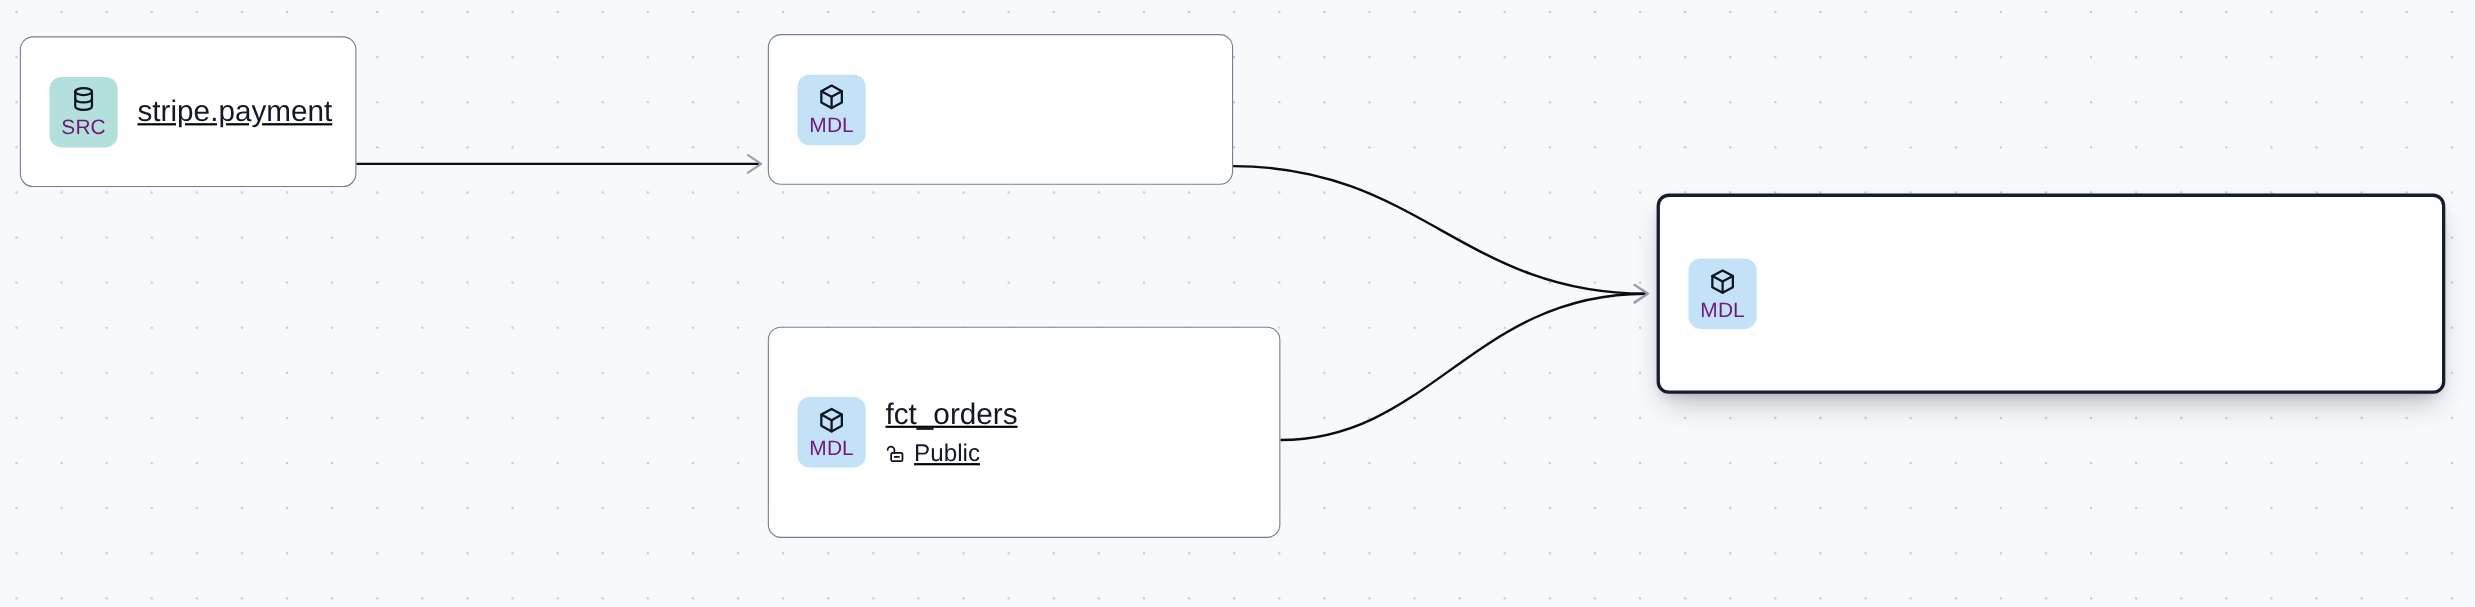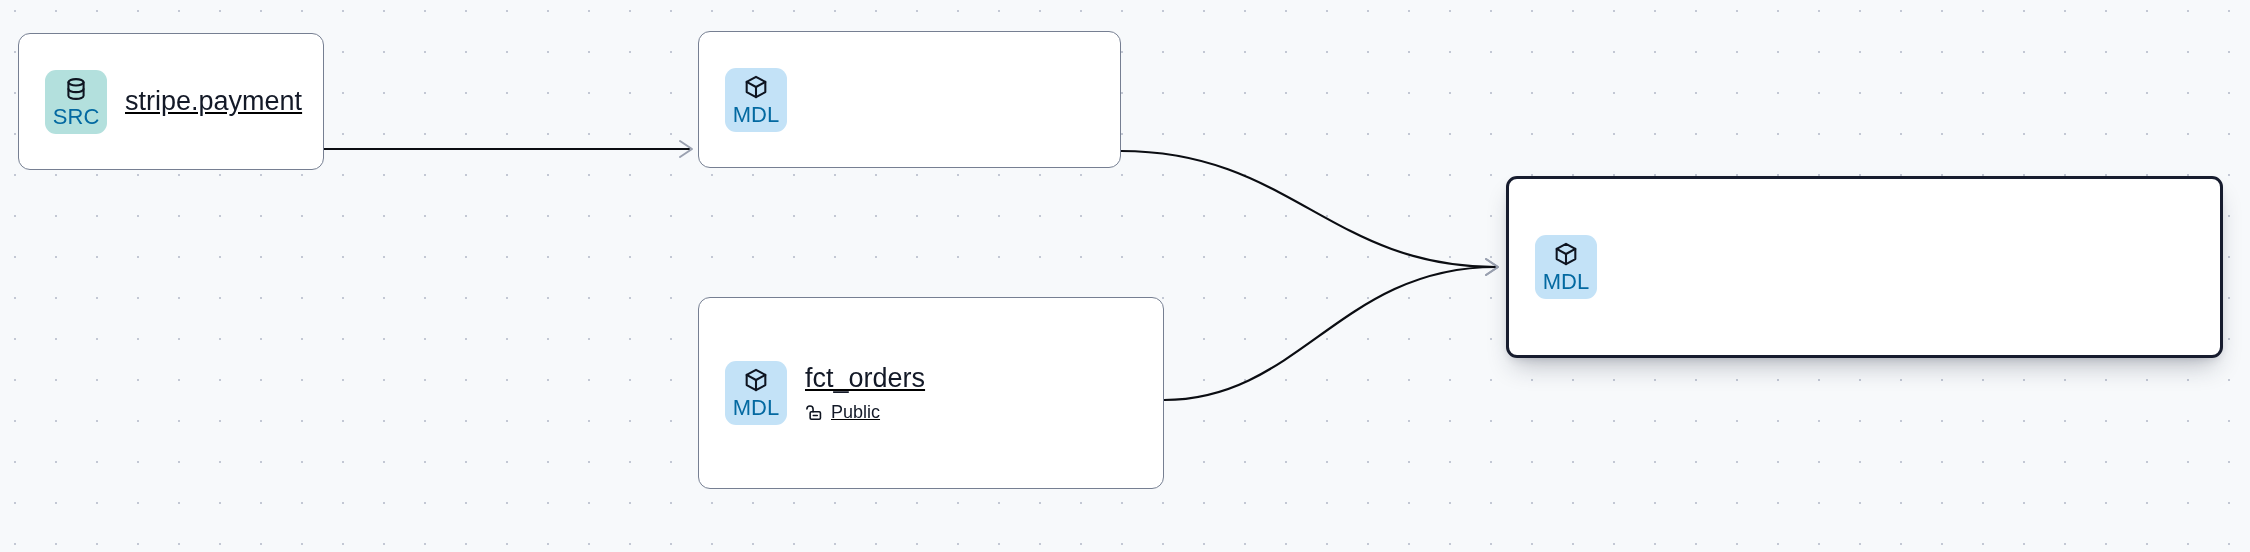--- a/index.html
+++ b/index.html
@@ -75,24 +75,24 @@
     flex-direction: column;
     align-items: center;
     justify-content: center;
     gap: 1px;
   }
   .badge.src  { background: #b3e0dd; }
   .badge.mdl  { background: #c3e2f7; }
 
   .badge svg { display: block; }
   .badge-text {
-    font-size: 22px;
+    font-size: 19px;
     line-height: 1;
     font-weight: 400;
-    color: #0369a1;
+    color: #701a75;
     letter-spacing: .1px;
     margin-top: 3px;
   }
 
   .node-body {
     display: flex;
     flex-direction: column;
     justify-content: flex-end;
     margin-left: 18px;
     min-width: 0;
@@ -103,21 +103,21 @@
     line-height: 1.15;
     color: #131927;
     white-space: nowrap;
     font-weight: 400;
   }
   .node-sub {
     display: flex;
     align-items: center;
     gap: 7px;
     margin-top: 7px;
-    font-size: 18px;
+    font-size: 22px;
     color: #131927;
     white-space: nowrap;
   }
   .node-sub svg { display: block; flex: 0 0 auto; }
 
   
   #node-stripe-payment      { left: 18px;   top: 33px;  width: 306px; height: 137px; }
   #node-stg-payments        { left: 698px;  top: 31px;  width: 423px; height: 137px; }
   #node-fct-orders          { left: 698px;  top: 297px; width: 466px; height: 192px; }
   #node-agg-customer        { left: 1506px; top: 176px; width: 717px; height: 182px; }

